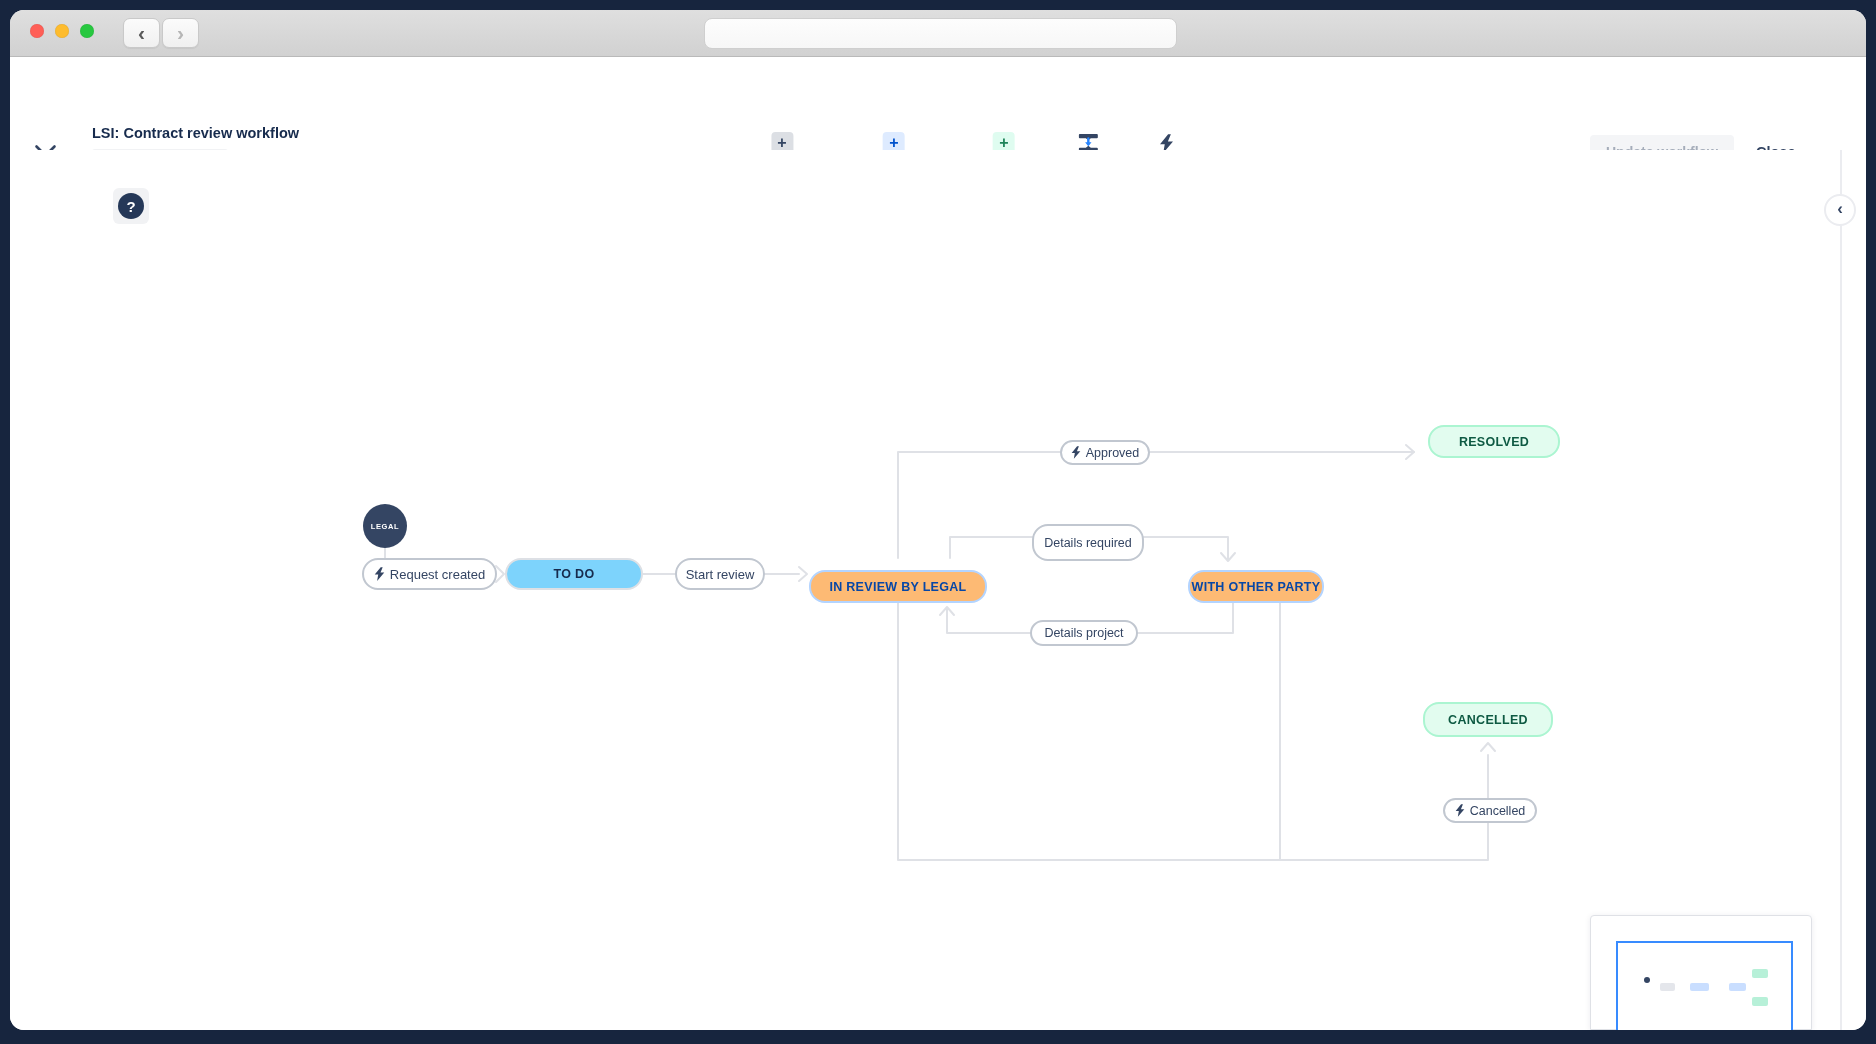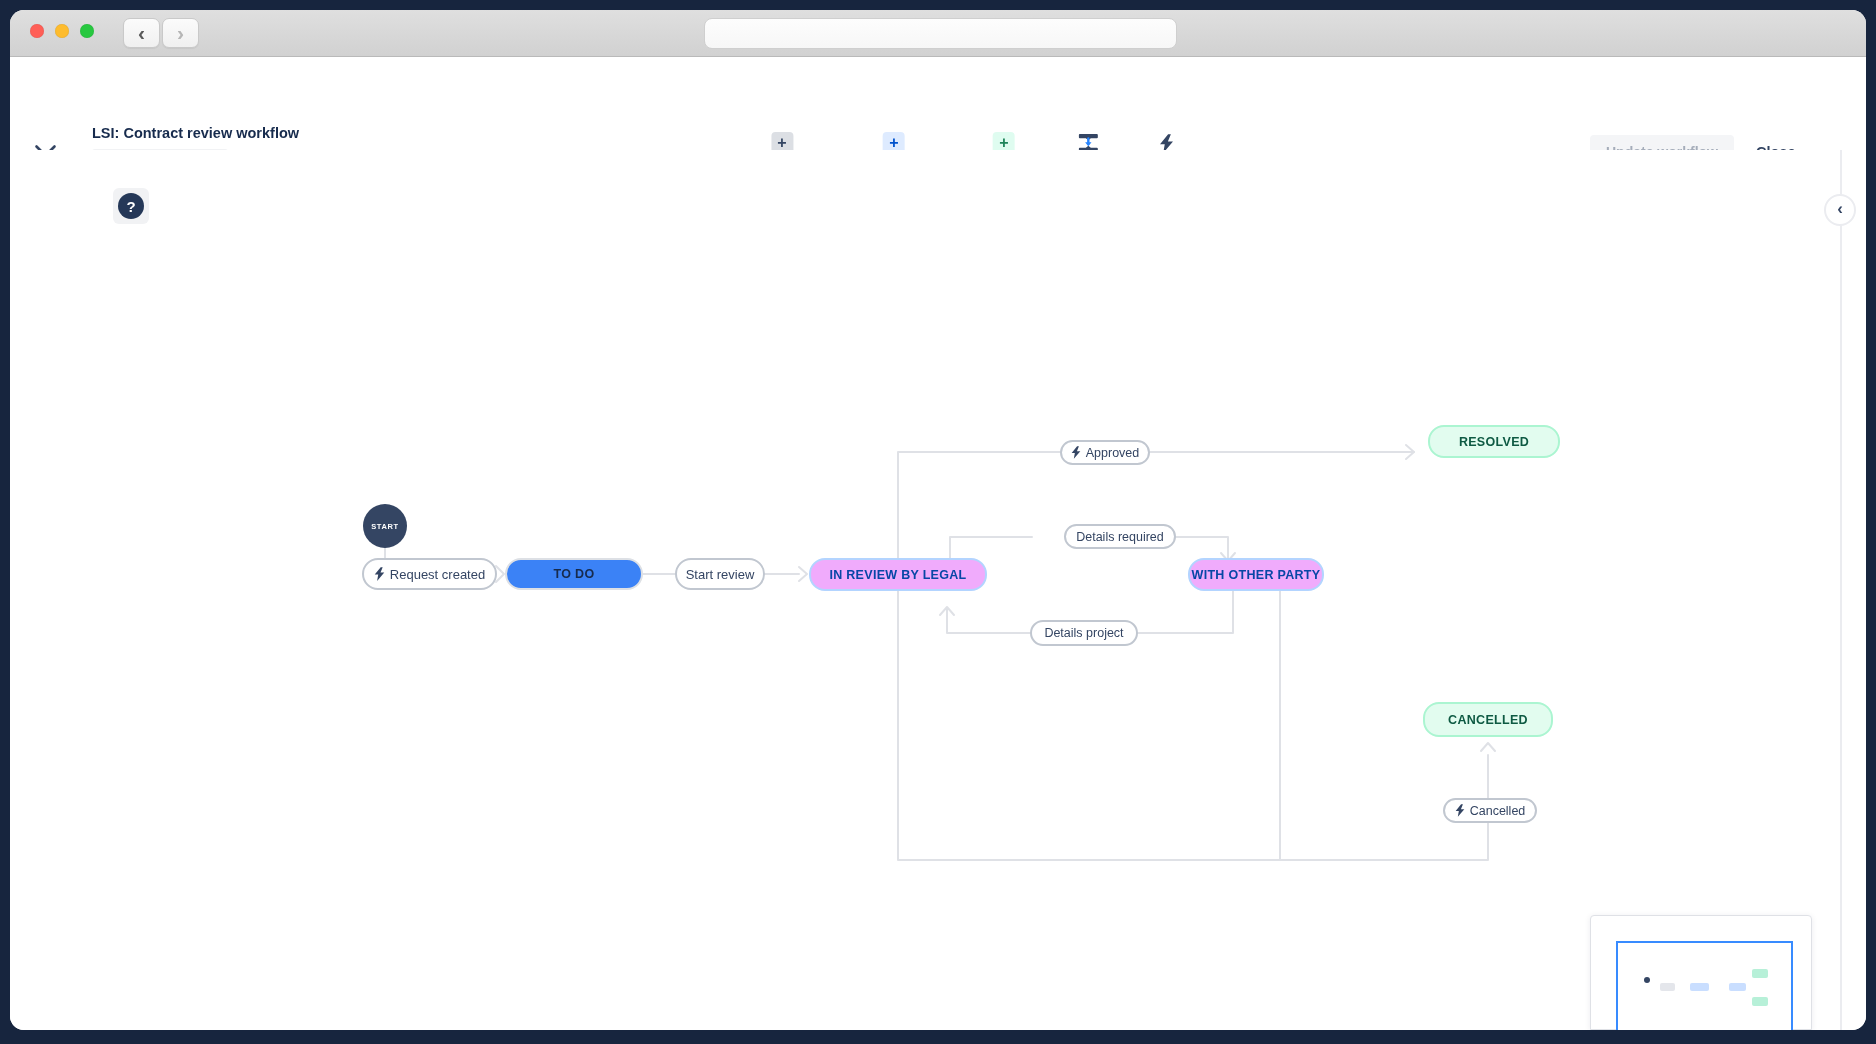--- a/index.html
+++ b/index.html
@@ -65,22 +65,22 @@
   .help-inner { width:26px; height:26px; border-radius:50%; background:#253858; color:#fff;
     font-size:15px; font-weight:700; display:flex; align-items:center; justify-content:center; }
 
   .start-node { position:absolute; left:353px; top:354px; width:44px; height:44px; border-radius:50%;
     background:#344563; color:#fff; font-size:7.5px; font-weight:700; letter-spacing:.6px;
     display:flex; align-items:center; justify-content:center; cursor:pointer; }
 
   .status { position:absolute; display:flex; align-items:center; justify-content:center;
     font-weight:700; font-size:12.5px; letter-spacing:.3px; border-radius:16px;
     border:2px solid; cursor:pointer; white-space:nowrap; }
-  .cat-todo { background:#3b82f6; border-color:#DDE0E5; color:#172B4D; }
-  .cat-inprogress { background:#f0abfc; border-color:#B3D4FF; color:#0747A6; }
+  .cat-todo { background:#7dd3fc; border-color:#DDE0E5; color:#172B4D; }
+  .cat-inprogress { background:#fdba74; border-color:#B3D4FF; color:#0747A6;margin-top:12px; }
   .cat-done { background:#E2FCEF; border-color:#ABF5D1; color:#0E5A43; }
 
   .pill { position:absolute; display:flex; align-items:center; justify-content:center; gap:5px;
     background:#fff; border:2px solid #C1C7D0; border-radius:16px;
     font-size:13px; font-weight:500; color:#344563; cursor:pointer; white-space:nowrap; }
   .pill.sm { font-size:12.5px; }
 
   .rail-divider { position:absolute; left:1830px; top:0; bottom:0; width:2px; background:#EBECF0; }
   .panel-toggle { position:absolute; left:1814px; top:44px; width:32px; height:32px; border-radius:50%;
     background:#fff; border:2px solid #EBECF0; cursor:pointer; color:#344563;
@@ -189,38 +189,38 @@
       <path d="M888 441 V710 H1478 V673"></path>
       <path d="M1270 441 V710"></path>
       <path d="M1478 648 V605"></path>
       <polyline points="1471,601 1478,593 1485,601"></polyline>
     </svg>
 
     <button class="help-btn">
       <span class="help-inner">?</span>
     </button>
 
-    <div class="start-node">START</div>
+    <div class="start-node">LEGAL</div>
 
     <div class="pill" style="left:352px; top:408px; width:135px; height:32px;">
       <svg width="11" height="14" viewBox="0 0 12 15">
         <path d="M7.3 0 L0.8 8.1 H4.6 L3.4 15 L11.2 5.9 H7.1 L9.5 0 Z" fill="#344563"></path>
       </svg>
       <span>Request created</span>
     </div>
     <div class="pill" style="left:665px; top:408px; width:90px; height:32px;">
       <span>Start review</span>
     </div>
     <div class="pill sm" style="left:1050px; top:290px; width:90px; height:25px;text-align:center;">
       <svg width="10" height="13" viewBox="0 0 12 15">
         <path d="M7.3 0 L0.8 8.1 H4.6 L3.4 15 L11.2 5.9 H7.1 L9.5 0 Z" fill="#344563"></path>
       </svg>
       <span>Approved</span>
     </div>
-    <div class="pill sm" style="left:1054px; top:374px; width:112px; height:25px;">
+    <div class="pill sm" style="left:1022px; top:374px; width:112px; height:37px;">
       <span>Details required</span>
     </div>
     <div class="pill sm" style="left:1020px; top:470px; width:108px; height:26px;">
       <span>Details project</span>
     </div>
     <div class="pill sm" style="left:1433px; top:648px; width:94px; height:25px;">
       <svg width="10" height="13" viewBox="0 0 12 15">
         <path d="M7.3 0 L0.8 8.1 H4.6 L3.4 15 L11.2 5.9 H7.1 L9.5 0 Z" fill="#344563"></path>
       </svg>
       <span>Cancelled</span>

